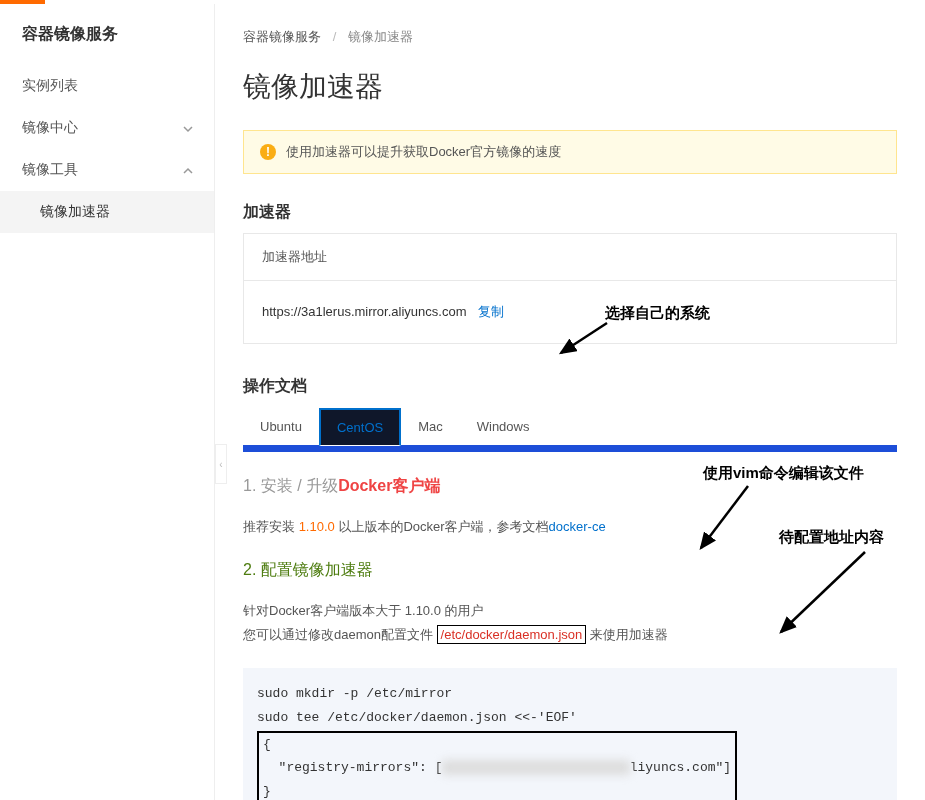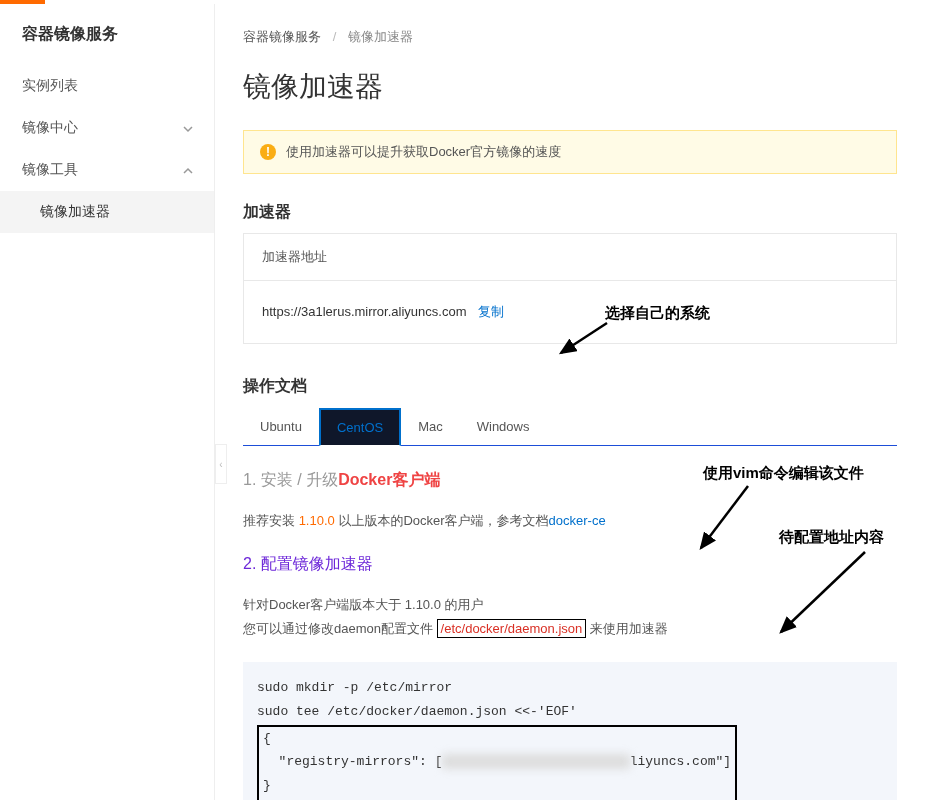--- a/index.html
+++ b/index.html
@@ -17,21 +17,21 @@
     .breadcrumb .sep { margin: 0 8px; color: #bbb; }
     h1.page-title { font-size: 28px; font-weight: 500; margin-bottom: 24px; color: #333; }
     .alert { background: #fffbe6; border: 1px solid #ffe58f; padding: 12px 16px; display: flex; align-items: center; gap: 10px; margin-bottom: 28px; font-size: 13px; color: #555; }
     .alert-icon { width: 16px; height: 16px; border-radius: 50%; background: #faad14; color: #fff; display: inline-flex; align-items: center; justify-content: center; font-size: 12px; font-weight: bold; }
     .section-label { font-size: 16px; font-weight: 600; margin-bottom: 10px; }
     .card { border: 1px solid #e8e8e8; margin-bottom: 32px; }
     .card-header { padding: 14px 18px; border-bottom: 1px solid #e8e8e8; font-size: 13px; color: #555; }
     .card-body { padding: 22px 18px; font-size: 13px; }
     .mirror-url { color: #333; }
     .copy-link { color: #0070cc; margin-left: 8px; cursor: pointer; }
-    .tabs { border-bottom: 1px solid #1d4ed8; display: flex; gap: 0; margin-bottom: 24px; }
+    .tabs { border-bottom: 7px solid #1d4ed8; display: flex; gap: 0; margin-bottom: 24px; }
     .tab { padding: 10px 16px; font-size: 13px; color: #555; cursor: pointer; border: 1px solid transparent; border-bottom: none; position: relative; bottom: -1px; }
     .tab.active { color: #0070cc; border: 2px solid #0070cc; border-bottom: 1px solid #fff; background: #0f172a; }
     h2.step-title { font-size: 16px; font-weight: 500; color: #999; margin-bottom: 18px; }
     h2.step-title b { color: #ef4444; font-weight: 700; }
     .step-desc { font-size: 13px; color: #555; margin-bottom: 22px; line-height: 1.8; }
     .step-desc .ver { color: #ff6a00; }
     .step-desc a { color: #0070cc; text-decoration: none; }
     .daemon-path { color: #d93025; border: 1px solid #000; padding: 1px 3px; }
     .code-block { background: #f3f6fb; padding: 14px 14px; font-family: "Courier New", monospace; font-size: 13px; line-height: 1.8; color: #333; white-space: pre; position: relative; }
     .code-box { border: 2px solid #000; display: inline-block; padding: 0 4px; margin: 2px 0; }
@@ -132,21 +132,21 @@
     <div class="annotation" style="left:488px; top:460px;">使用vim命令编辑该文件</div>
     <svg class="arrow-svg" style="left:480px; top:478px;" width="60" height="72">
       <defs>
           <marker id="ah2" markerWidth="8" markerHeight="8" refX="6" refY="3" orient="auto">
             <path d="M0,0 L7,3 L0,6 Z" fill="#000"></path>
           </marker>
         </defs>
       <line x1="53" y1="4" x2="6" y2="66" stroke="#000" stroke-width="2.5" marker-end="url(#ah2)"></line>
     </svg>
 
-    <h2 class="step-title" style="color:#6d28d9;">2. 配置镜像加速器</h2>
+    <h2 class="step-title" style="color:#4d7c0f;">2. 配置镜像加速器</h2>
     <p class="step-desc">
       <span>针对Docker客户端版本大于 1.10.0 的用户</span><br>
       <span>您可以通过修改daemon配置文件 </span><span class="daemon-path">/etc/docker/daemon.json</span><span> 来使用加速器</span>
     </p>
 
     <div class="annotation" style="left:564px; top:524px;">待配置地址内容</div>
     <svg class="arrow-svg" style="left:560px; top:544px;" width="100" height="90">
       <defs>
           <marker id="ah3" markerWidth="8" markerHeight="8" refX="6" refY="3" orient="auto">
             <path d="M0,0 L7,3 L0,6 Z" fill="#000"></path>

